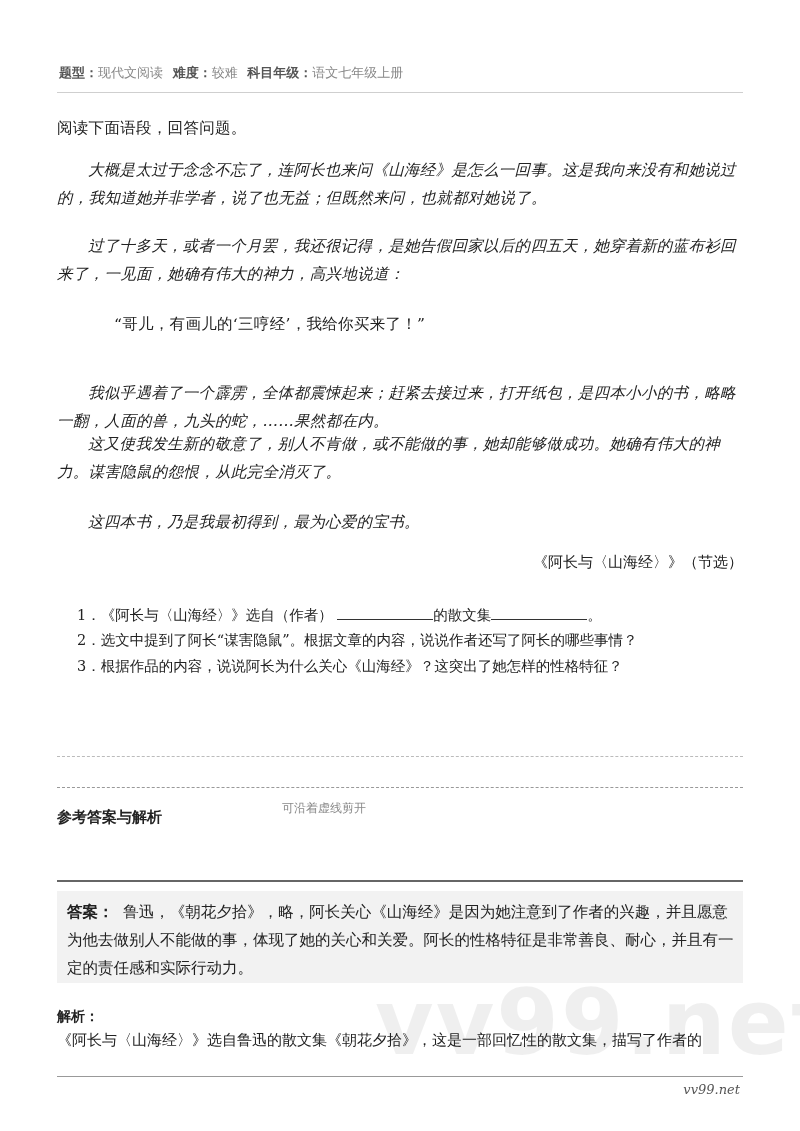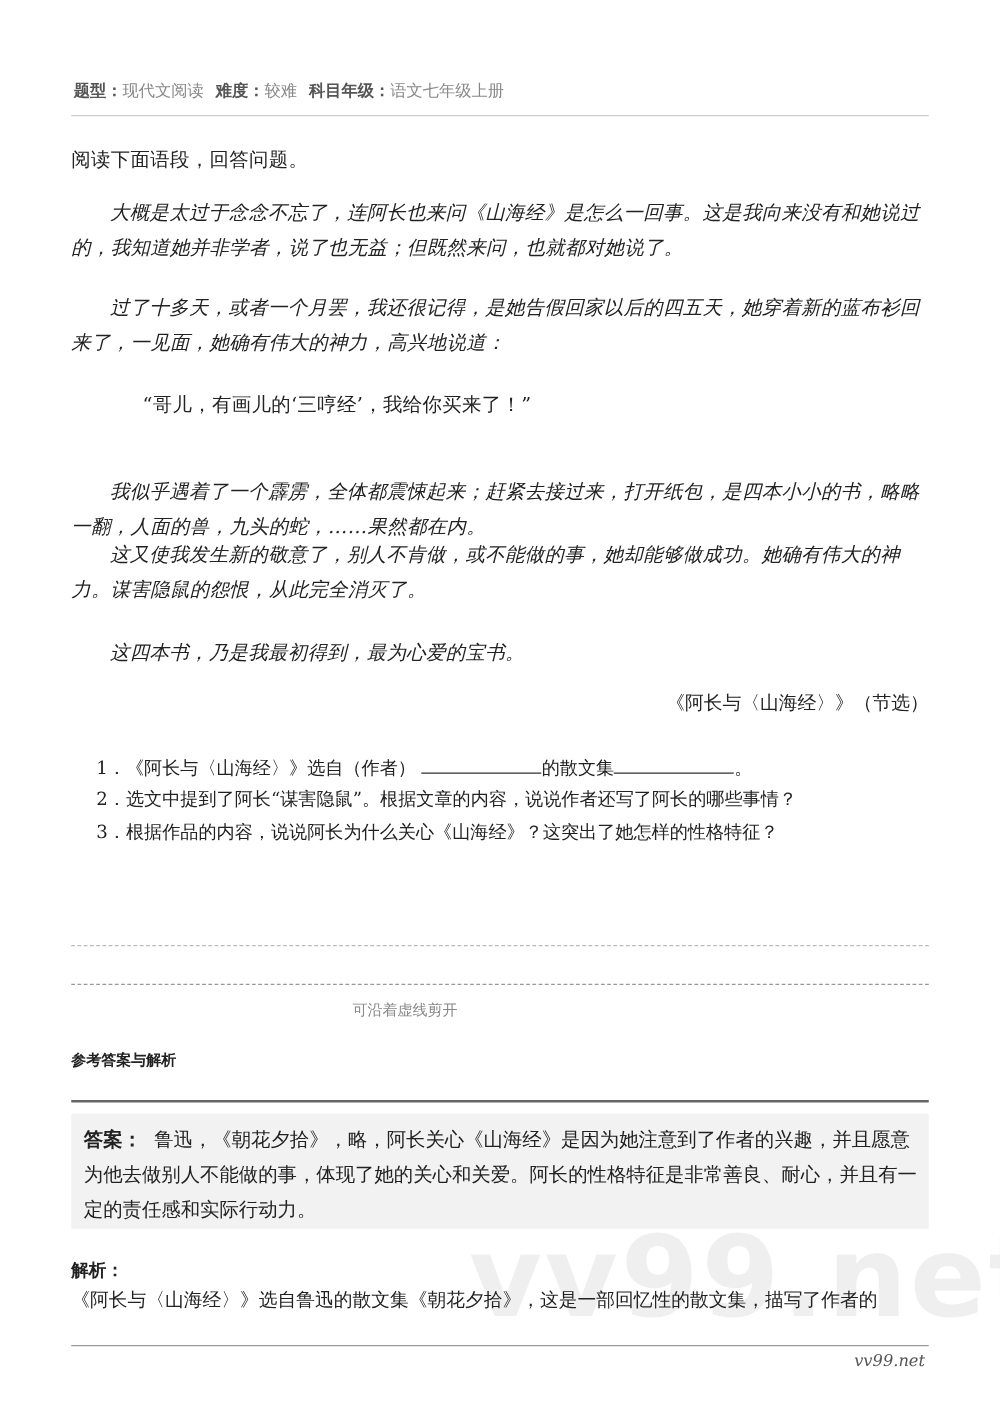--- a/index.html
+++ b/index.html
@@ -38,22 +38,22 @@
   .dash {
     position: absolute; left: 57px; width: 686px; height: 0;
     border-top: 1px dashed #bbb;
   }
   .dash.dark { border-top: 1px dashed #999; }
   .cut-label {
     position: absolute; left: 0; width: 648px; text-align: center;
     top: 800px; font-size: 12px; color: #888;
   }
   .ans-title {
-    position: absolute; left: 57px; top: 840px;
-    font-size: 12px; font-weight: bold; color: #222;
+    position: absolute; left: 57px; top: 808px;
+    font-size: 15px; font-weight: bold; color: #222;
     font-family: "DejaVu Sans", "Liberation Sans", sans-serif;
   }
   .rule-dark {
     position: absolute; left: 57px; top: 880px; width: 686px; height: 0;
     border-top: 2px solid #666;
   }
   .ans-box {
     position: absolute; left: 57px; top: 891px; width: 686px; height: 92px;
     background: #f2f2f2;
   }

